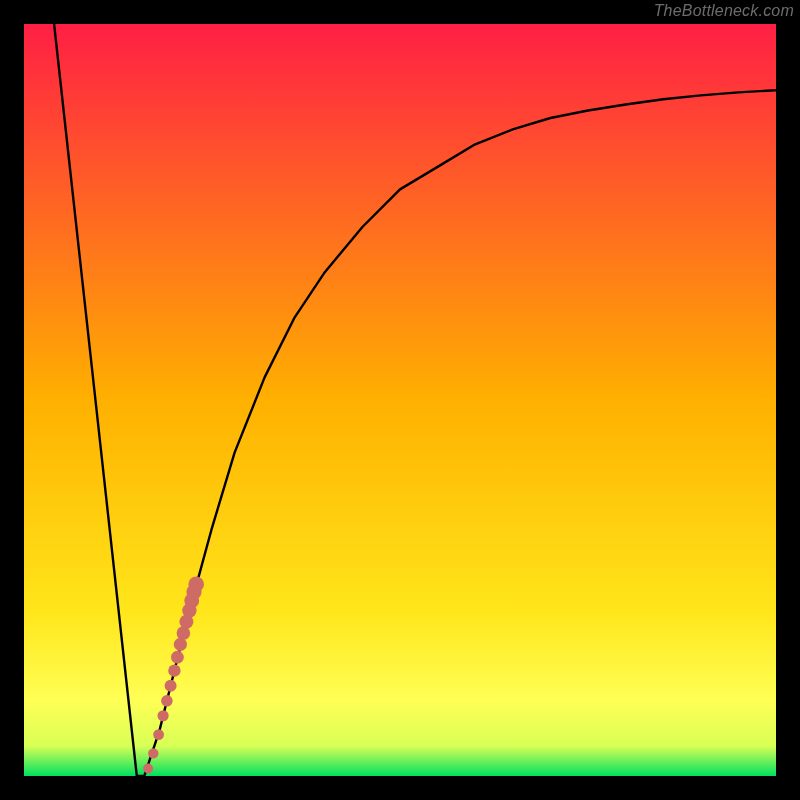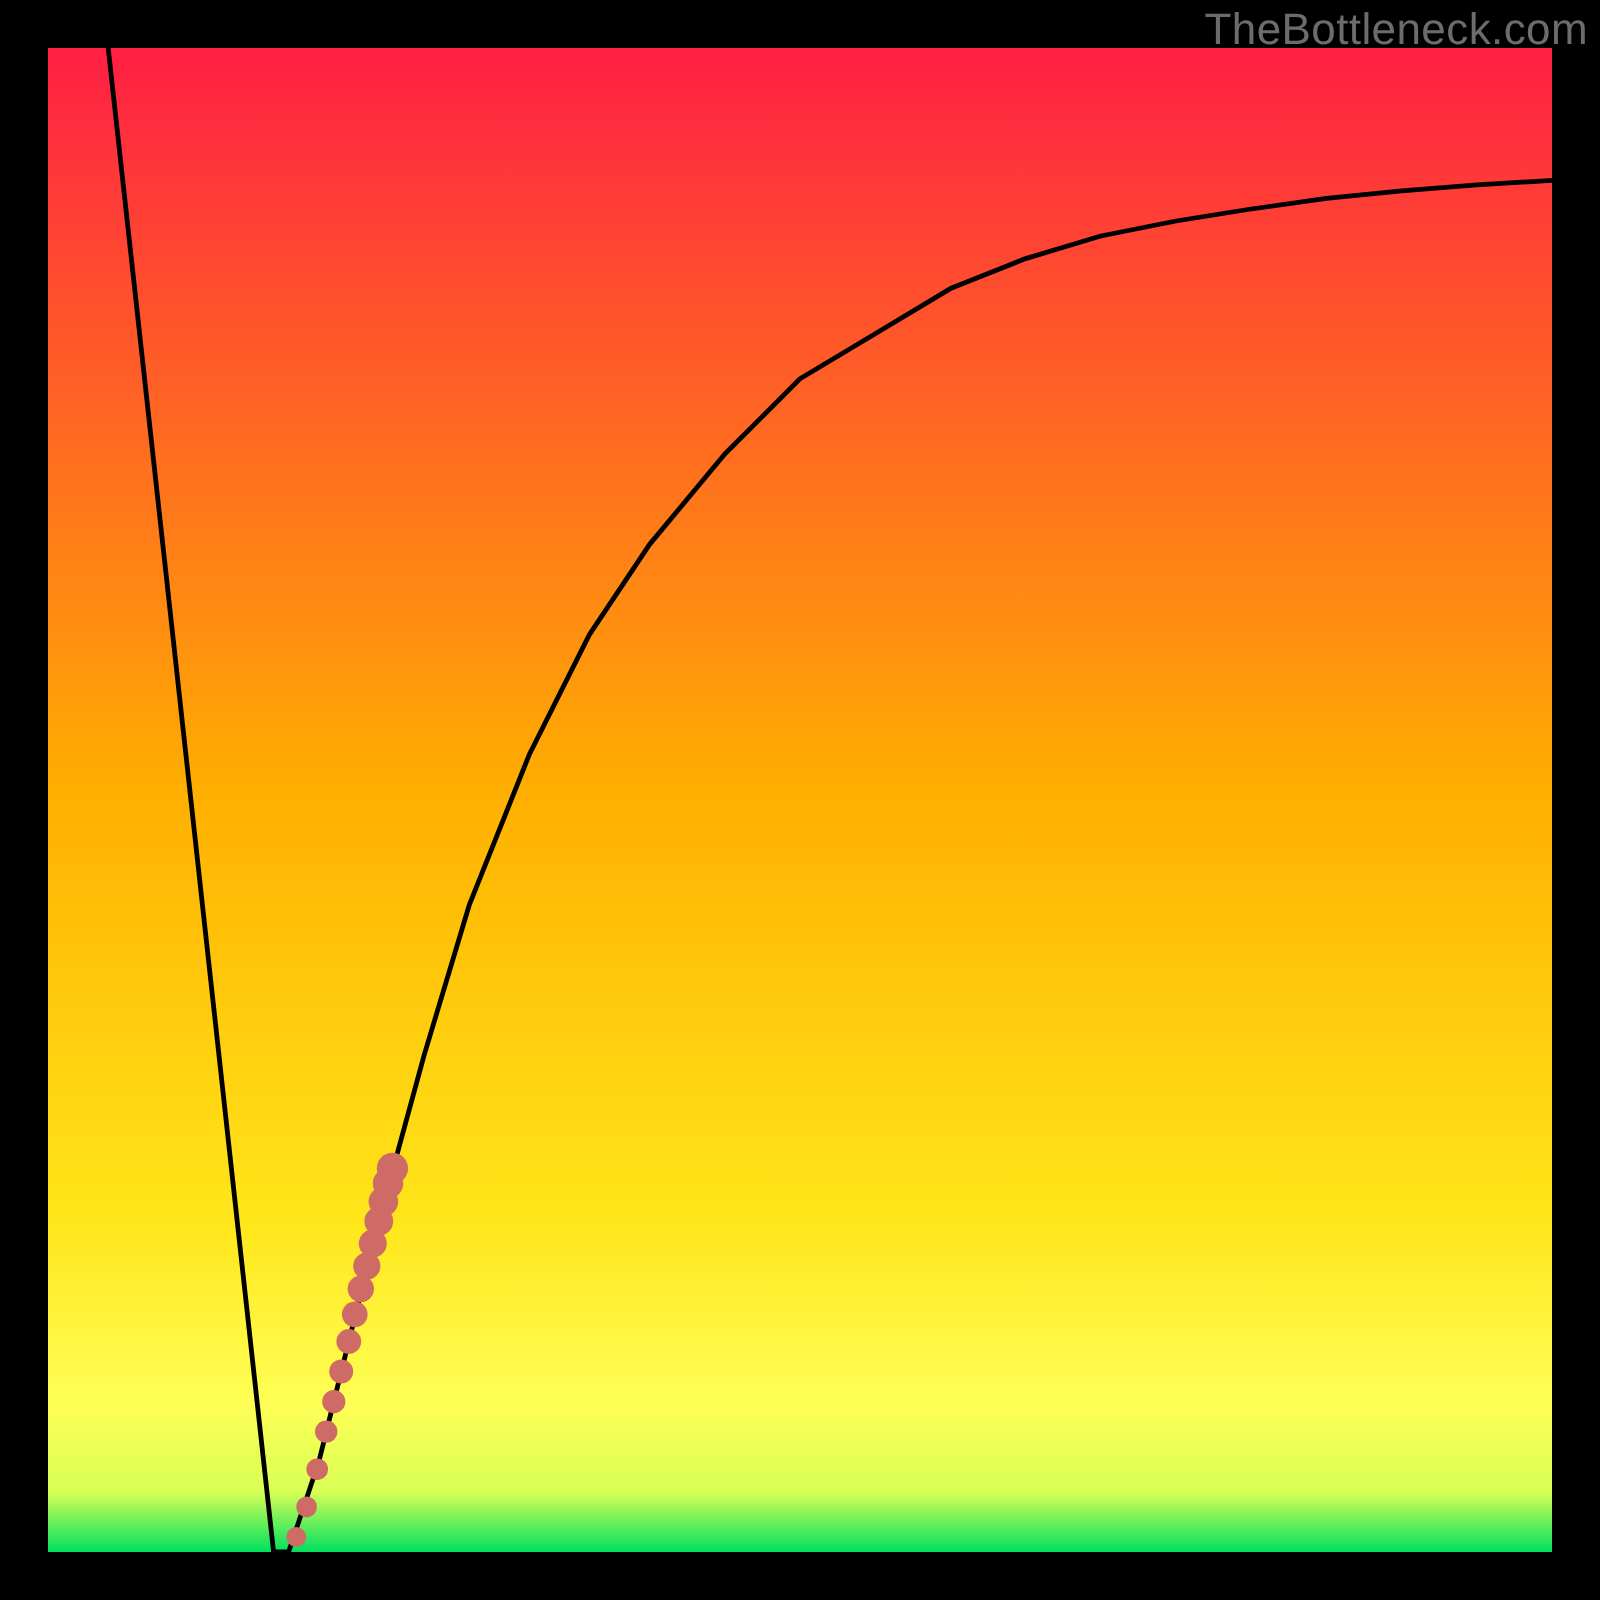--- a/index.html
+++ b/index.html
@@ -23,24 +23,25 @@
     left: 0;
     top: 0;
     width: 752px;
     height: 752px;
   }
   .watermark {
     position: absolute;
     top: 2px;
     right: 6px;
     font-family: Arial, Helvetica, sans-serif;
-    font-size: 22px;
+    font-size: 16px;
     color: #6c6c6c;
     letter-spacing: 0.2px;
     user-select: none;
+    font-style: italic;
   }
   svg { display: block; }
 </style>
 </head>
 <body>
 
 <div class="frame">
   <svg class="plot" viewBox="0 0 752 752" preserveAspectRatio="none">
     <defs>
       <linearGradient id="bg-grad" x1="0" y1="0" x2="0" y2="1">

